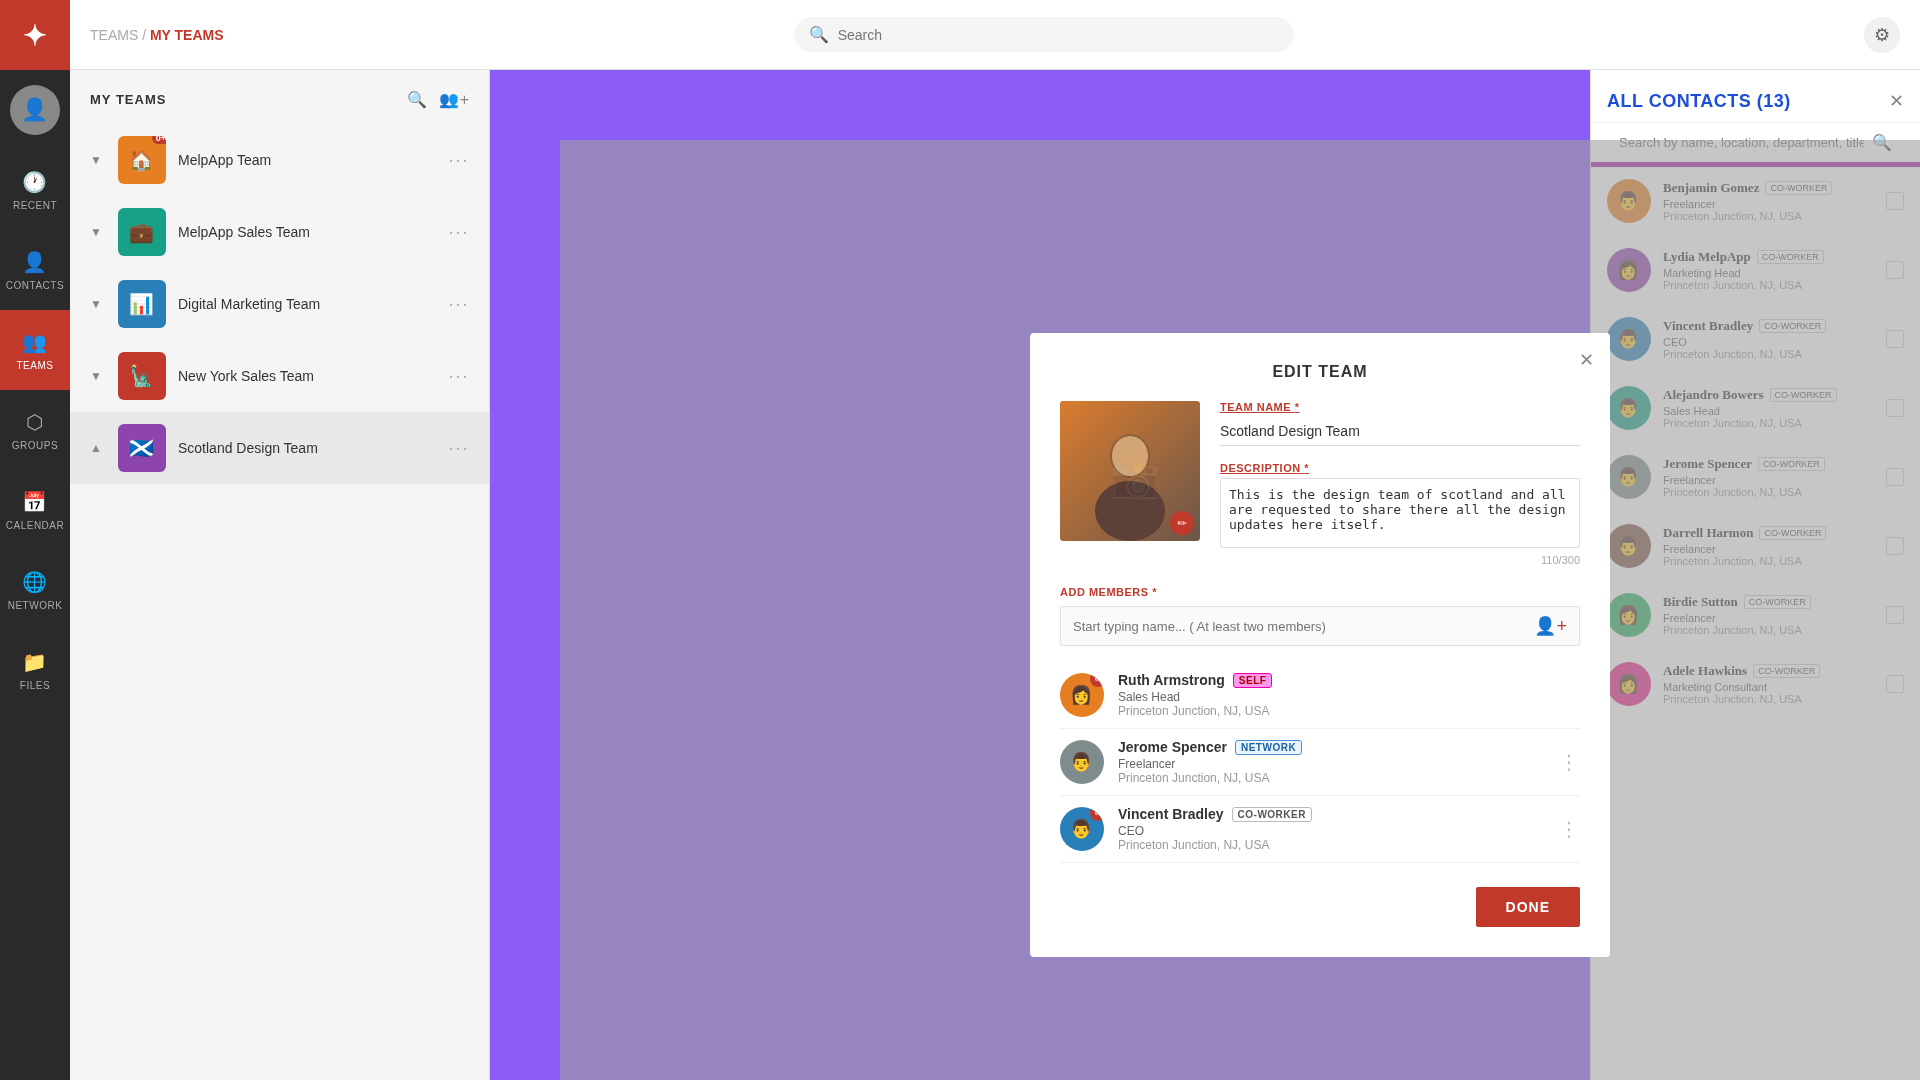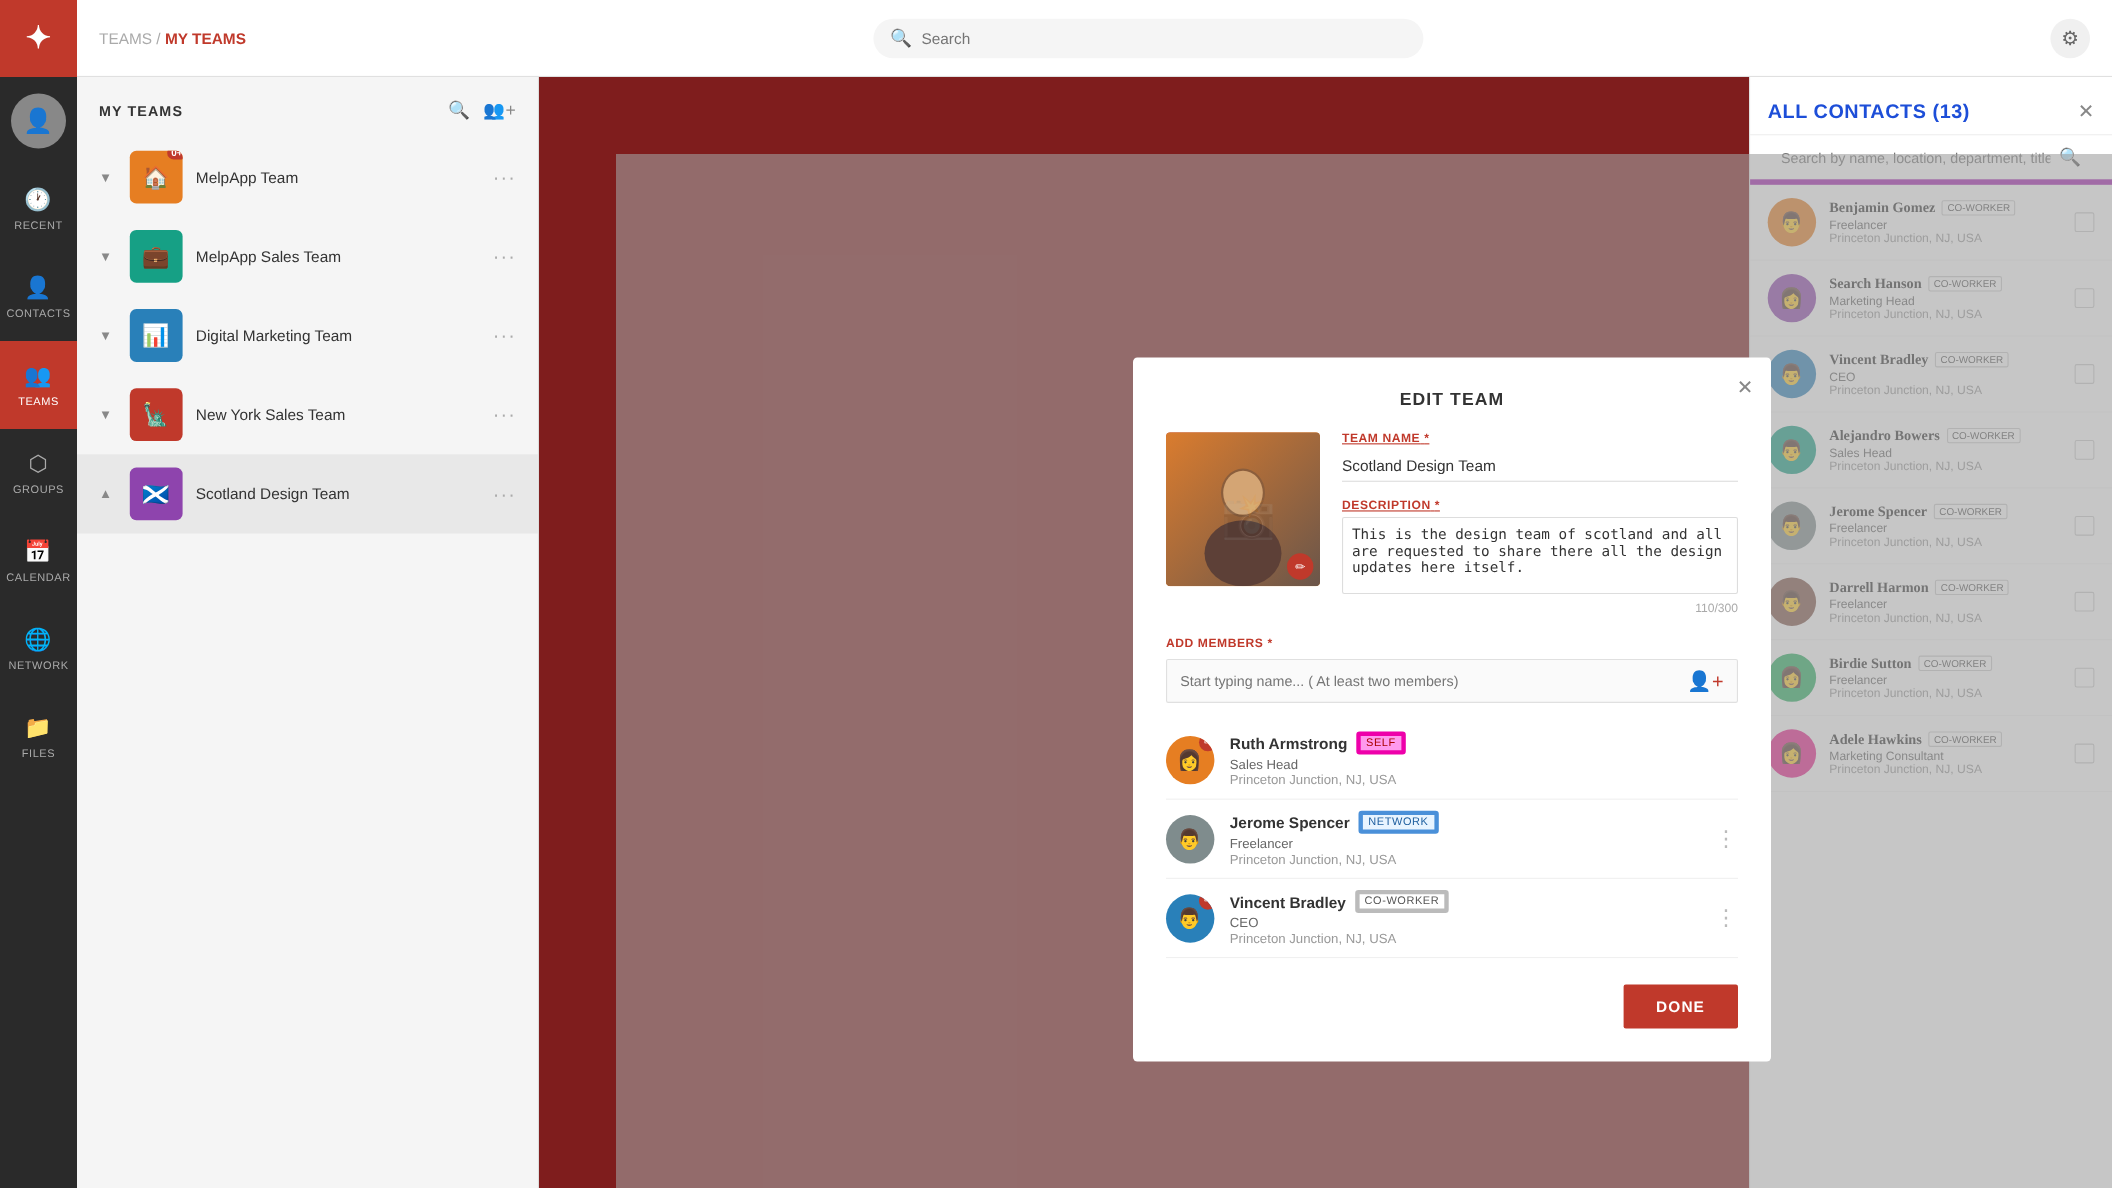--- a/index.html
+++ b/index.html
@@ -308,25 +308,25 @@
       background: #c0392b; border-radius: 50%;
       width: 16px; height: 16px;
       display: flex; align-items: center; justify-content: center;
       color: white; font-size: 8px;
     }
     .member-info { flex: 1; }
     .member-name-row { display: flex; align-items: center; gap: 8px; margin-bottom: 2px; }
     .member-name { font-size: 14px; font-weight: 600; color: #333; }
     .member-tag {
       font-size: 10px;
-      border: 4px solid #0369a1;
+      border: 1px solid #0369a1;
       border-radius: 3px;
       padding: 1px 5px;
       color: #666;
-      font-weight: 400;
+      font-weight: 700;
       letter-spacing: 0.5px;
     }
     .member-tag.self { background: #f9e; border-color: #e0a; color: #a00; }
     .member-tag.network { background: #e8f4ff; border-color: #4a90d9; color: #2060a0; }
     .member-tag.coworker { color: #555; border-color: #bbb; }
     .member-role { font-size: 12px; color: #666; }
     .member-location { font-size: 12px; color: #999; }
     .member-dots { color: #bbb; cursor: pointer; font-size: 20px; letter-spacing: 1px; }
 
     .done-btn {
@@ -419,21 +419,21 @@
     .av-teal { background: #16a085; }
     .av-red { background: #c0392b; }
     .av-brown { background: #7f5347; }
     .av-green { background: #27ae60; }
     .av-gray { background: #7f8c8d; }
     .av-pink { background: #e91e8c; }
 
     .center-region {
       flex: 1;
       position: relative;
-      background: #7f1d1d;
+      background: #8b5cf6;
     }
   </style>
 </head>
 <body>
 
 <div class="left-sidebar">
   <div class="sidebar-logo">
     <div style="color:white;font-size:28px;font-weight:bold;font-family:serif;">✦</div>
   </div>
   <div class="sidebar-avatar">
@@ -661,21 +661,21 @@
             <div class="contact-role">Freelancer</div>
             <div class="contact-location">Princeton Junction, NJ, USA</div>
           </div>
           <div class="contact-checkbox"></div>
         </div>
 
         <div class="contact-item">
           <div class="contact-avatar av-purple">👩</div>
           <div class="contact-info">
             <div class="contact-name-row">
-              <span class="contact-name">Search Hanson</span>
+              <span class="contact-name">Lydia MelpApp</span>
               <span class="contact-tag">CO-WORKER</span>
             </div>
             <div class="contact-role">Marketing Head</div>
             <div class="contact-location">Princeton Junction, NJ, USA</div>
           </div>
           <div class="contact-checkbox"></div>
         </div>
 
         <div class="contact-item">
           <div class="contact-avatar av-blue">👨</div>

